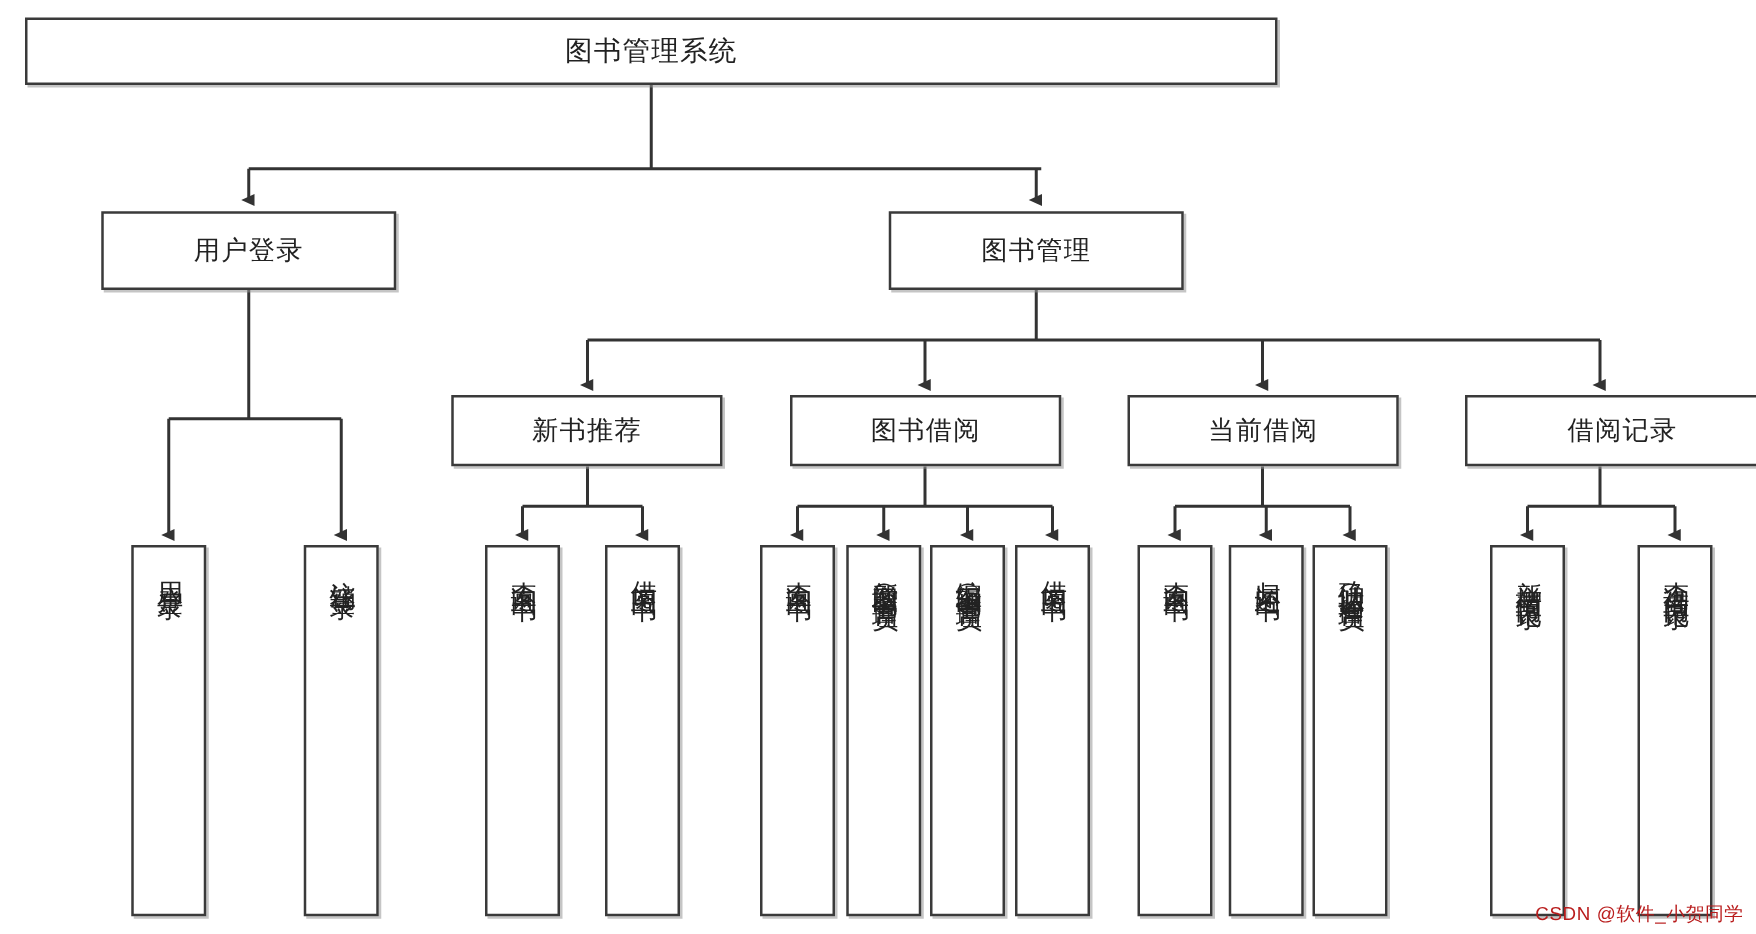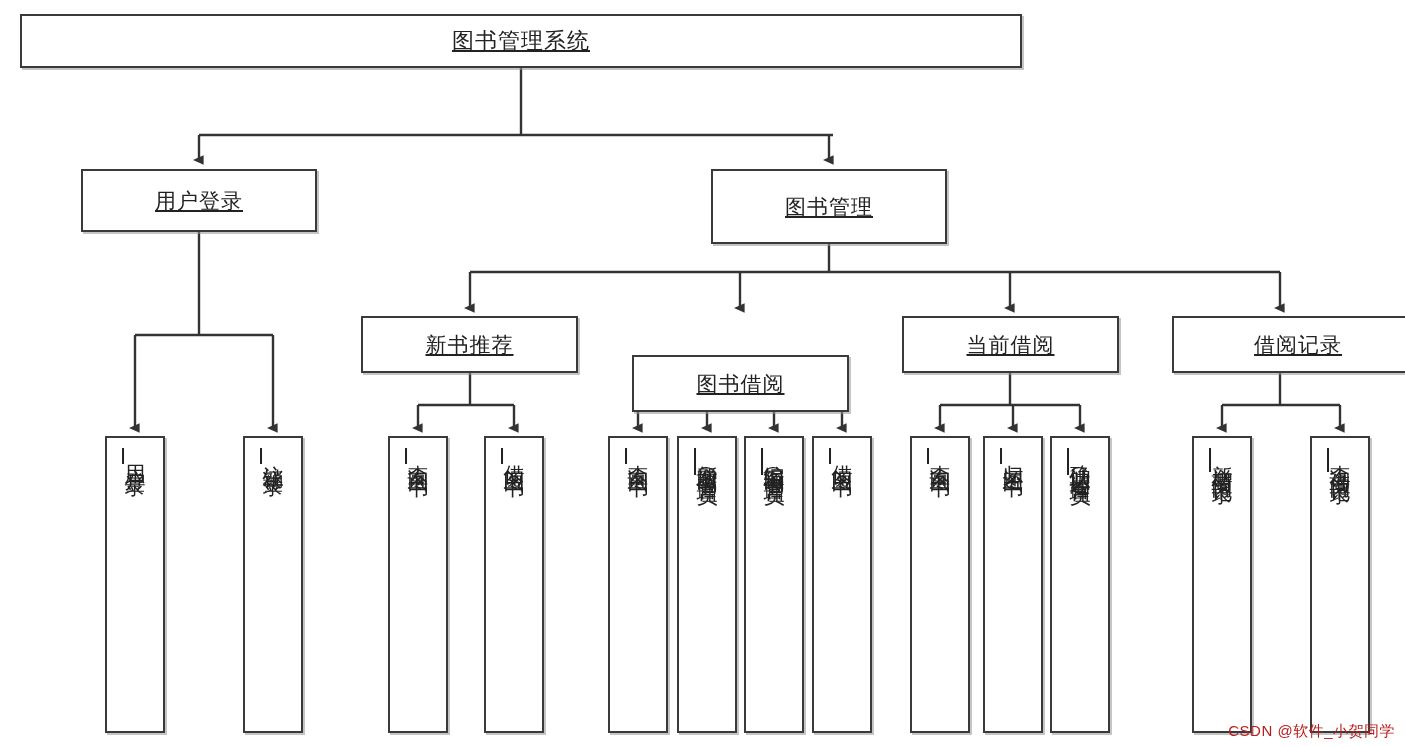--- a/index.html
+++ b/index.html
@@ -2,21 +2,21 @@
 <html><head>
 <meta charset="utf-8">
 <style>
   html,body{margin:0;padding:0;background:#ffffff;}
   body{font-family:"Liberation Sans","DejaVu Sans",sans-serif;}
   #canvas{position:relative;width:1405px;height:747px;background:#ffffff;overflow:hidden;}
   svg.edges{position:absolute;left:0;top:0;width:1405px;height:747px;pointer-events:none;}
   .node{position:absolute;box-sizing:border-box;background:#ffffff;
         border:2px solid #3a3a3a;display:flex;align-items:center;justify-content:center;
         color:#222;}
-  .node.shadow{box-shadow:2px 2px 0 rgba(150,150,150,.55);text-decoration:underline;}
+  .node.shadow{box-shadow:2px 2px 0 rgba(150,150,150,.55);}
   .node .lbl{display:block;text-align:center;line-height:1.12;letter-spacing:1px;}
   .h-node .lbl{font-size:21px;}
   .root .lbl{font-size:22px;}
   .leaf{align-items:flex-start;padding-top:6px;}
   .leaf .lbl{writing-mode:vertical-rl;text-orientation:upright;font-size:21px;
              letter-spacing:4px;line-height:1.05;margin-top:4px;}
   .leaf.tall .lbl{letter-spacing:3px;}
   .watermark{position:absolute;right:10px;bottom:6px;font-size:15px;color:#b91c1c;
              letter-spacing:.5px;white-space:nowrap;}
 </style>
@@ -75,28 +75,28 @@
     </g>
   </svg>
 
   <div class="node root shadow" style="left:20px;top:14px;width:1002px;height:54px;">
     <span class="lbl">图书管理系统</span>
   </div>
 
   <div class="node h-node shadow" style="left:81px;top:169px;width:236px;height:63px;">
     <span class="lbl">用户登录</span>
   </div>
-  <div class="node h-node shadow" style="left:711px;top:169px;width:236px;height:75px;">
+  <div class="node h-node shadow" style="left:711px;top:169px;width:236px;height:63px;">
     <span class="lbl">图书管理</span>
   </div>
 
   <div class="node h-node shadow" style="left:361px;top:316px;width:217px;height:57px;justify-content:center;">
     <span class="lbl">新书推荐</span>
   </div>
-  <div class="node h-node shadow" style="left:632px;top:316px;width:217px;height:57px;margin-top:39px;">
+  <div class="node h-node shadow" style="left:632px;top:316px;width:217px;height:57px;">
     <span class="lbl">图书借阅</span>
   </div>
   <div class="node h-node shadow" style="left:902px;top:316px;width:217px;height:57px;">
     <span class="lbl">当前借阅</span>
   </div>
   <div class="node h-node shadow" style="left:1172px;top:316px;width:252px;height:57px;">
     <span class="lbl">借阅记录</span>
   </div>
 
   <div class="node leaf shadow" style="left:105px;top:436px;width:60px;height:297px;">

